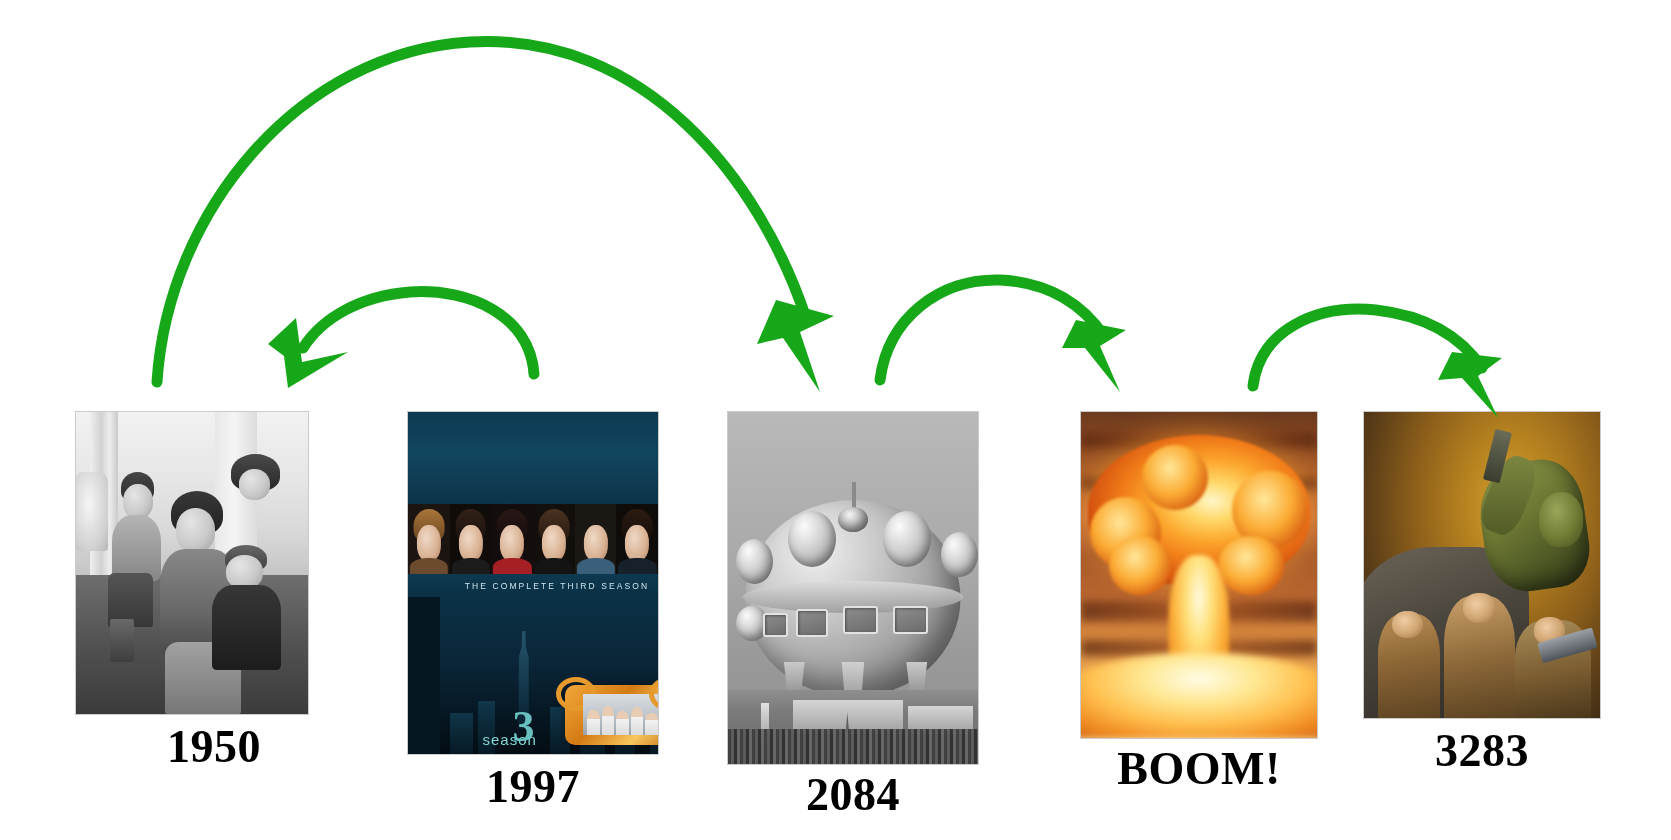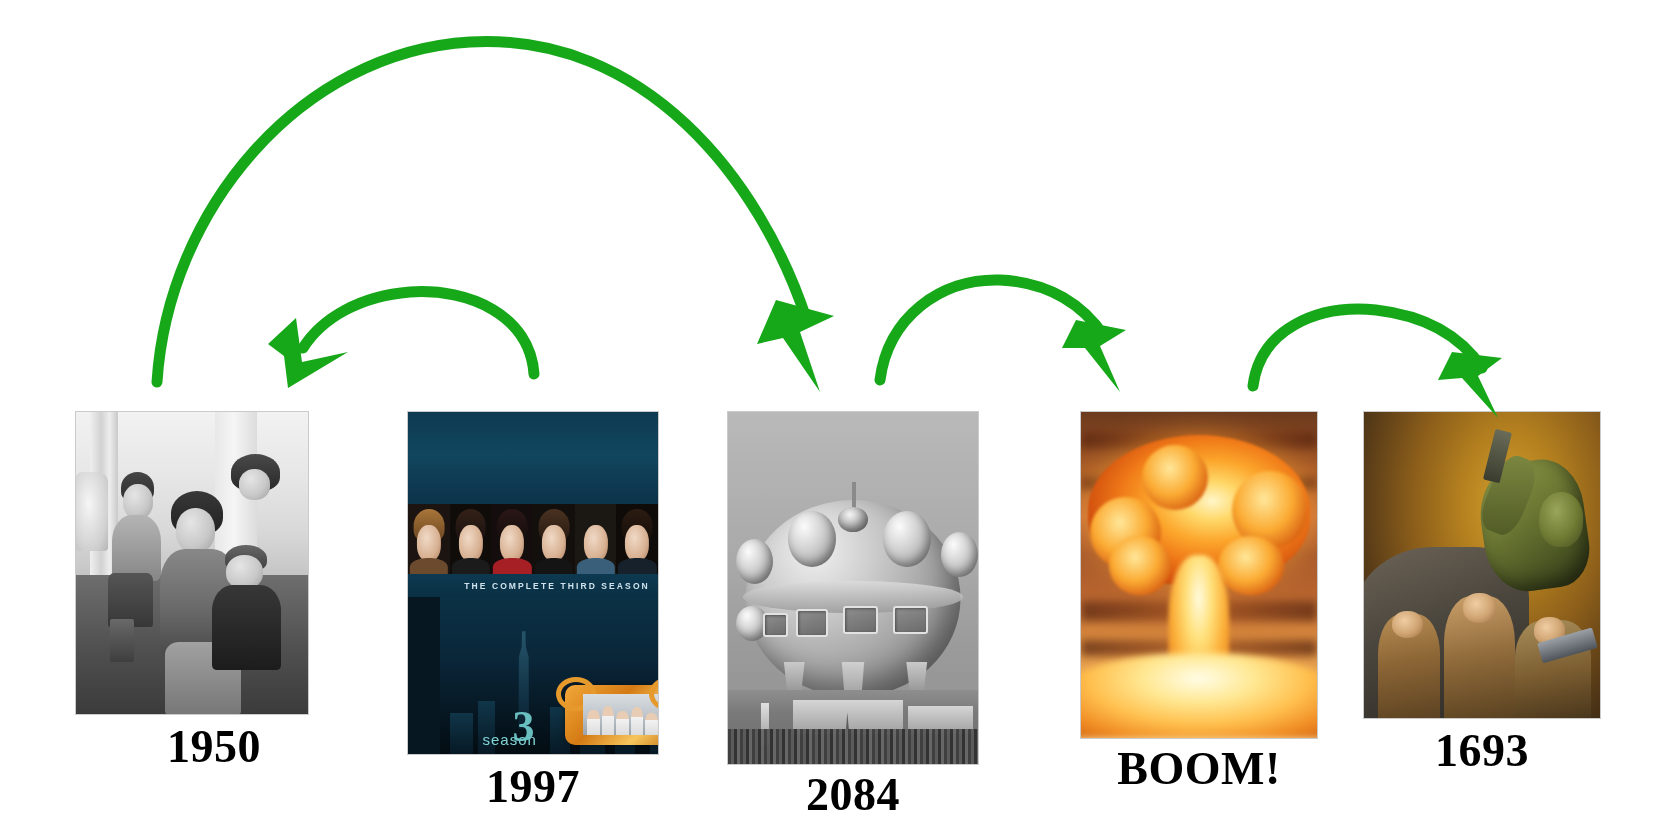--- a/index.html
+++ b/index.html
@@ -132,21 +132,21 @@
   .p2-strip {
     position: absolute; left: 0; top: 47.5%; width: 100%; height: 6.5%;
     background: linear-gradient(180deg,#0d3a51,#0a2f43);
     display: flex; align-items: center; justify-content: center;
   }
   .p2-strip span {
     font-family: "Liberation Sans", sans-serif;
     color: #cfe3ec;
     font-size: 8.5px;
     letter-spacing: 2.1px;
-    font-weight: bold;
+    font-weight: normal;
     white-space: nowrap;
     margin-left: 48px;
   }
   .p2-city {
     position: absolute; left:0; top: 54%; width:100%; height:46%;
     background: linear-gradient(180deg,#0b3145 0%,#0a2639 40%,#061722 75%,#030c12 100%);
     overflow: hidden;
     margin-left: 32px;
   }
   .esb {
@@ -577,21 +577,21 @@
       <div class="p5-human" style="left:34%; width:30%; height:40%;
            background:linear-gradient(170deg,#caa06a 0%,#8f6a3a 50%,#5a4221 100%);"></div>
       <div class="p5-face" style="left:42%; bottom:31%; width:14%; height:10%;"></div>
 
       <div class="p5-human" style="left:64%; width:32%; height:32%;
            background:linear-gradient(170deg,#a98f5a 0%,#7a5c30 55%,#4a371c 100%);"></div>
       <div class="p5-face" style="left:72%; bottom:24%; width:13%; height:9%;"></div>
 
       <div class="p5-rifle"></div>
     </div>
-    <div class="caption" style="top:312px; font-size:46px;">1693</div>
+    <div class="caption" style="top:312px; font-size:46px;">3283</div>
   </div>
 
   <svg id="arrows" viewBox="0 0 1671 840" xmlns="http://www.w3.org/2000/svg">
 
     <g>
       <path d="M 157,382 C 168,210 300,52 470,42 C 645,32 760,180 806,318" fill="none" stroke="#17a81a" stroke-width="11" stroke-linecap="round"></path>
       <path d="M 776,300 L 834,316 L 800,332 L 820,392 L 783,338 L 757,344 Z" fill="#17a81a"></path>
     </g>
 
     <g>

